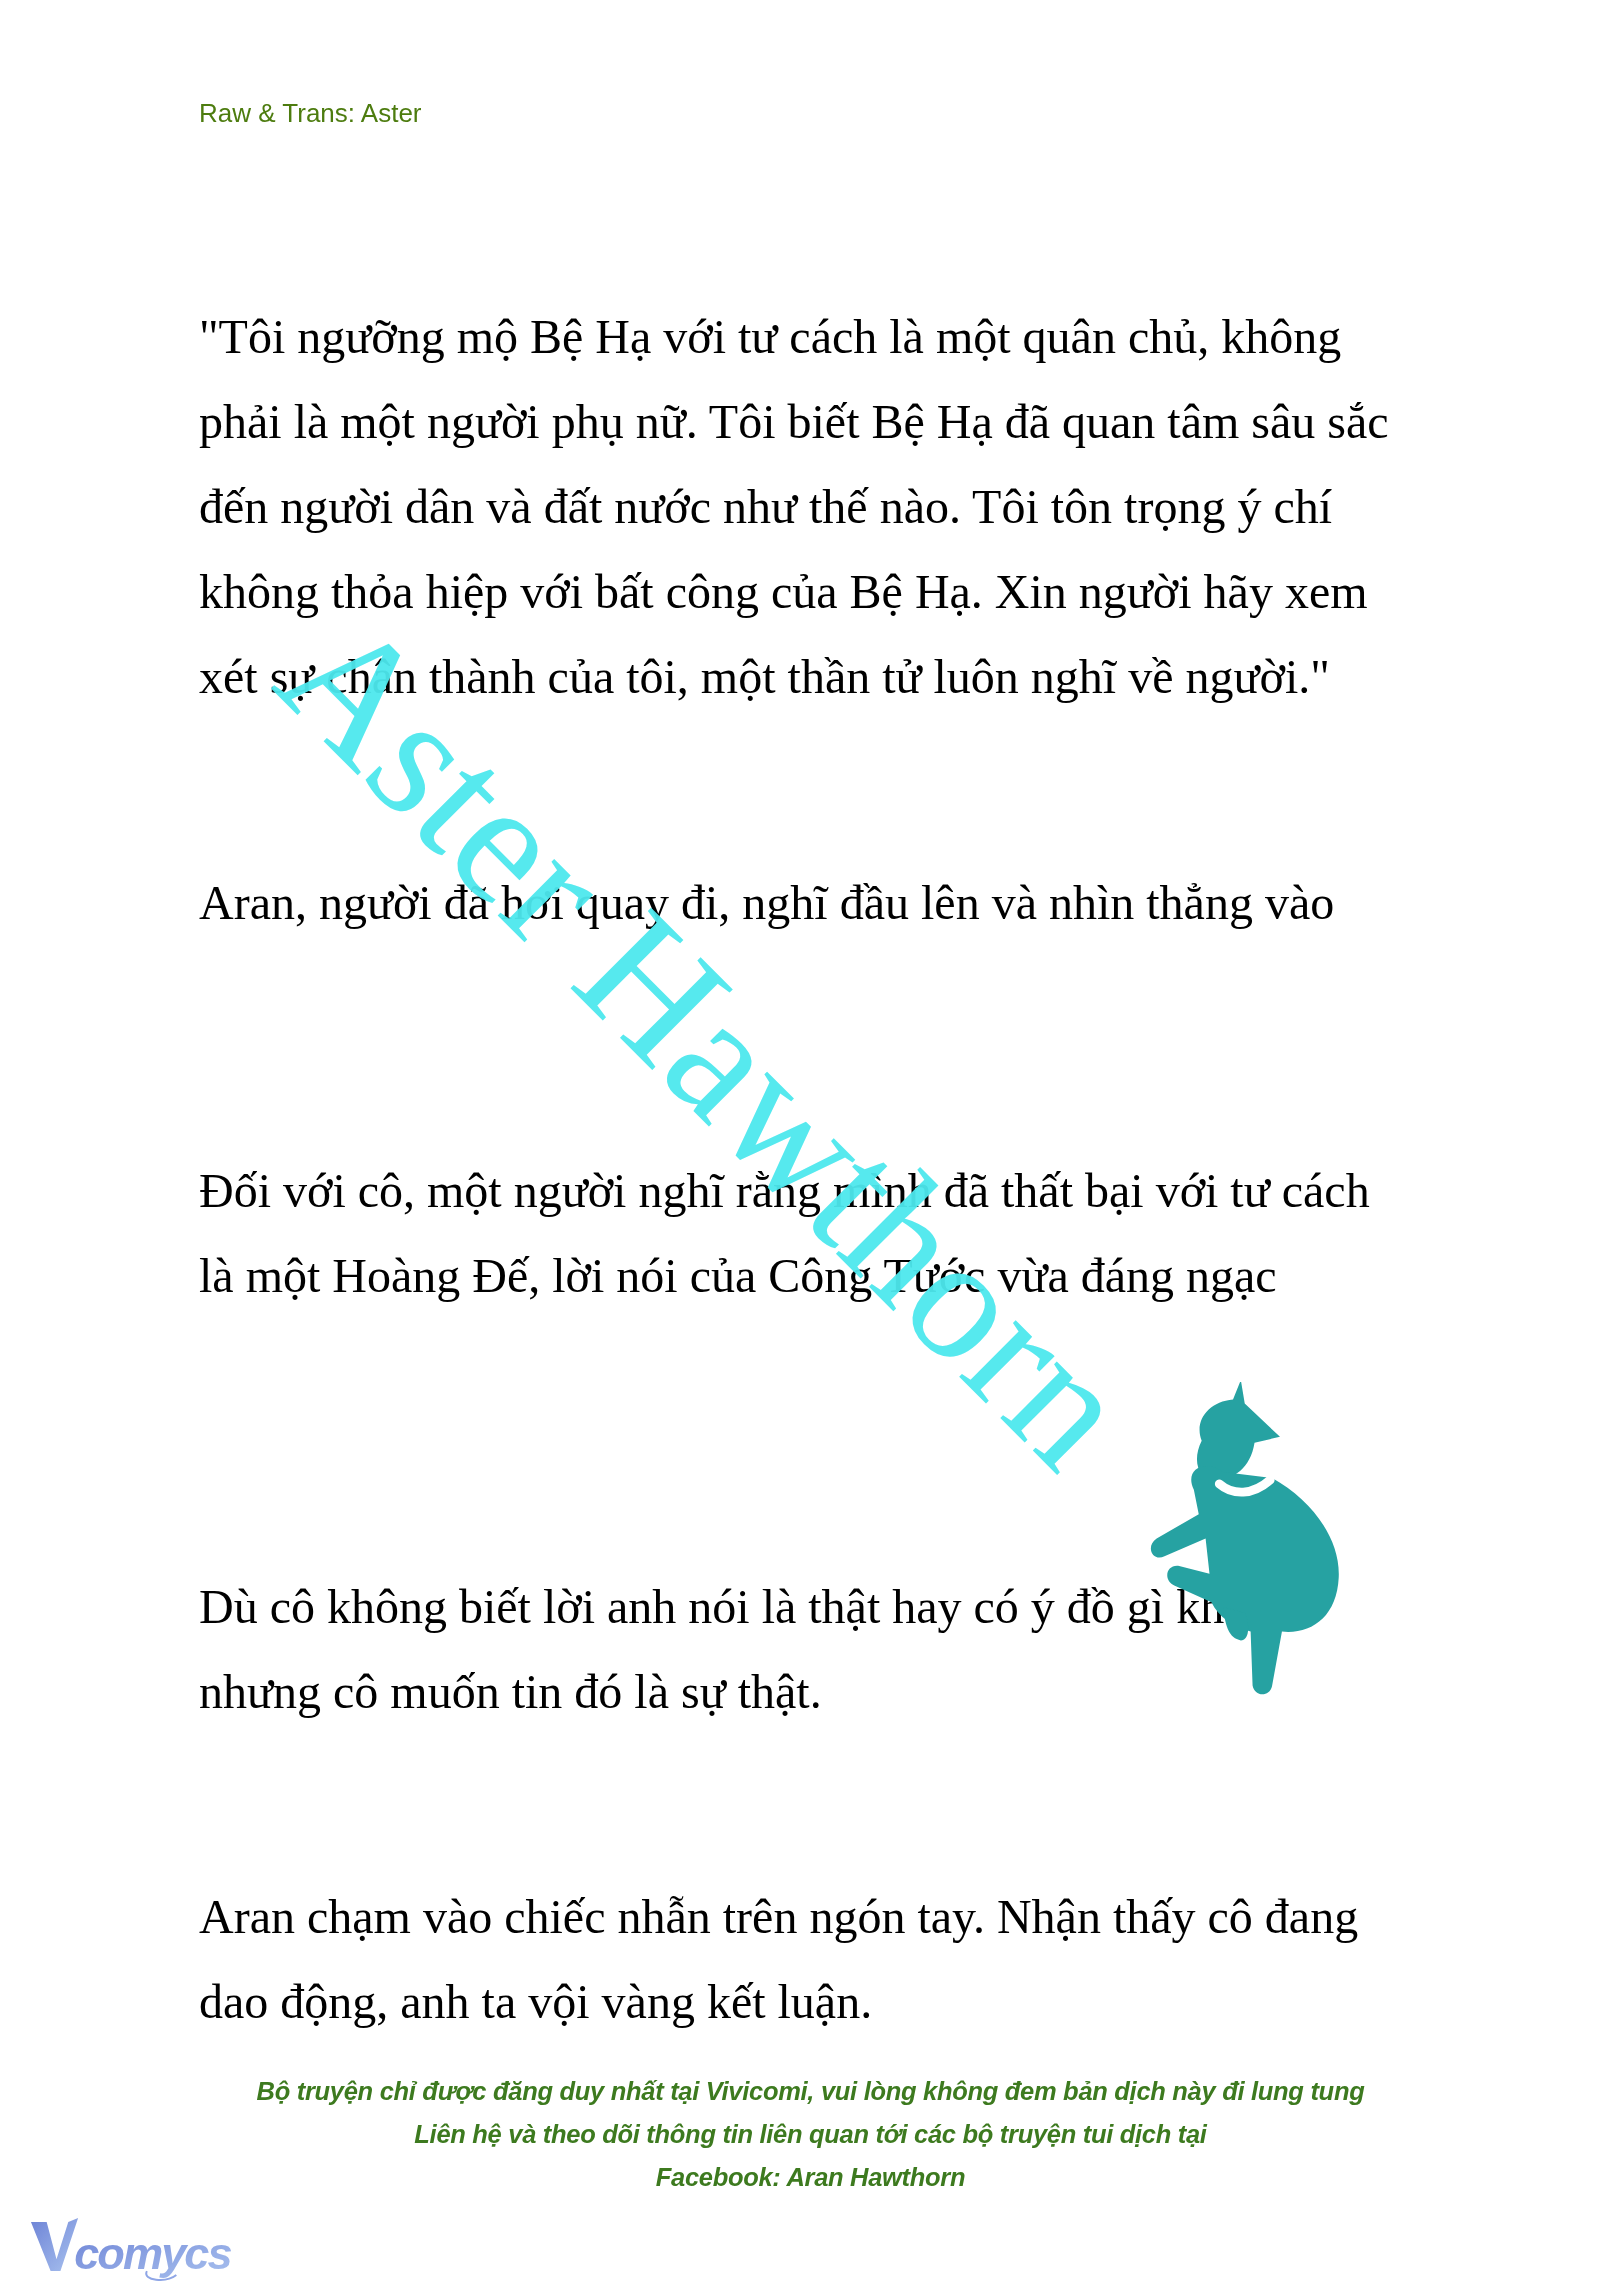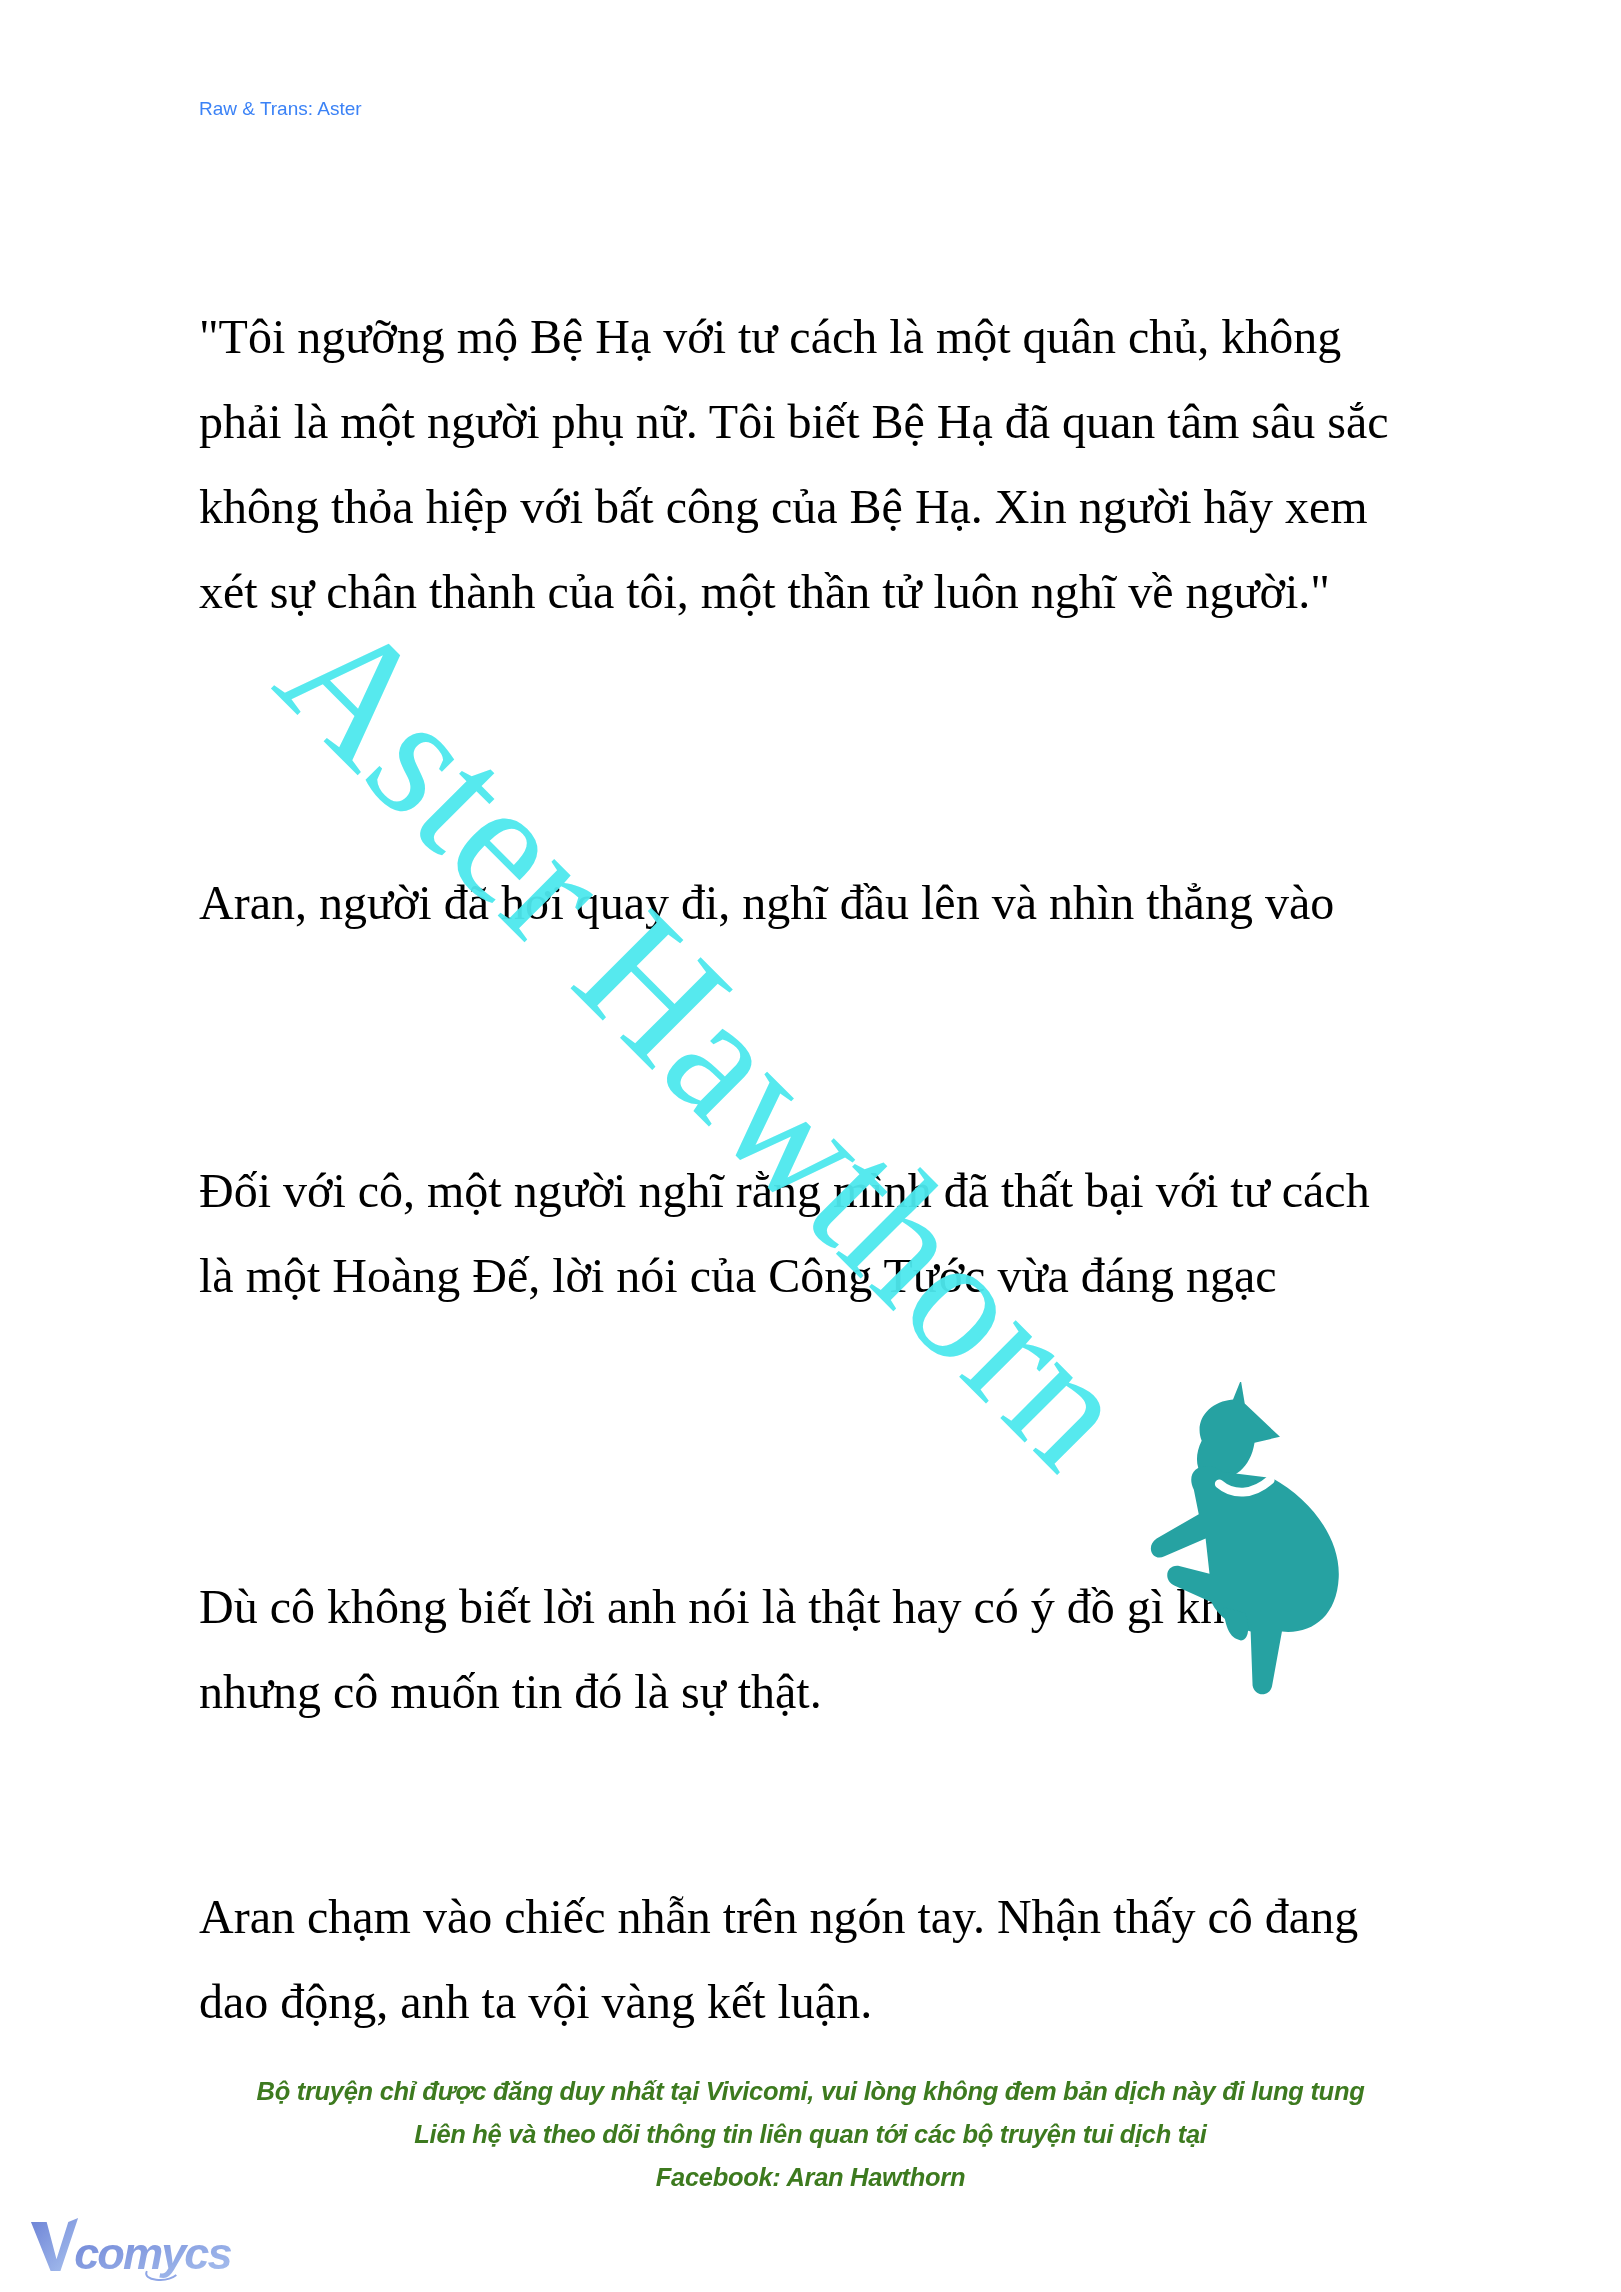--- a/index.html
+++ b/index.html
@@ -11,22 +11,22 @@
       width: 1621px;
       height: 2293px;
       position: relative;
       overflow: hidden;
     }
     .header {
       position: absolute;
       left: 199px;
       top: 98px;
       font-family: "Liberation Sans", sans-serif;
-      font-size: 19px;
-      color: #3b82f6;
+      font-size: 26px;
+      color: #4d7c0f;
     }
     .body-text {
       position: absolute;
       left: 199px;
       width: 1274px;
       font-family: "Liberation Serif", serif;
       font-size: 48px;
       line-height: 85px;
       color: #000;
       white-space: nowrap;
@@ -82,20 +82,21 @@
   </style>
 </head>
 <body>
 
 <div class="header">Raw &amp; Trans: Aster</div>
 
 <div class="body-text">
   <div class="para" style="top:294px">
     <span class="line">"Tôi ngưỡng mộ Bệ Hạ với tư cách là một quân chủ, không</span>
     <span class="line">phải là một người phụ nữ. Tôi biết Bệ Hạ đã quan tâm sâu sắc</span>
+    <span class="line">đến người dân và đất nước như thế nào. Tôi tôn trọng ý chí</span>
     <span class="line">không thỏa hiệp với bất công của Bệ Hạ. Xin người hãy xem</span>
     <span class="line">xét sự chân thành của tôi, một thần tử luôn nghĩ về người."</span>
   </div>
   <div class="para" style="top:860px">
     <span class="line">Aran, người đã hơi quay đi, nghĩ đầu lên và nhìn thẳng vào</span>
   </div>
   <div class="para" style="top:1148px">
     <span class="line">Đối với cô, một người nghĩ rằng mình đã thất bại với tư cách</span>
     <span class="line">là một Hoàng Đế, lời nói của Công Tước vừa đáng ngạc</span>
   </div>

